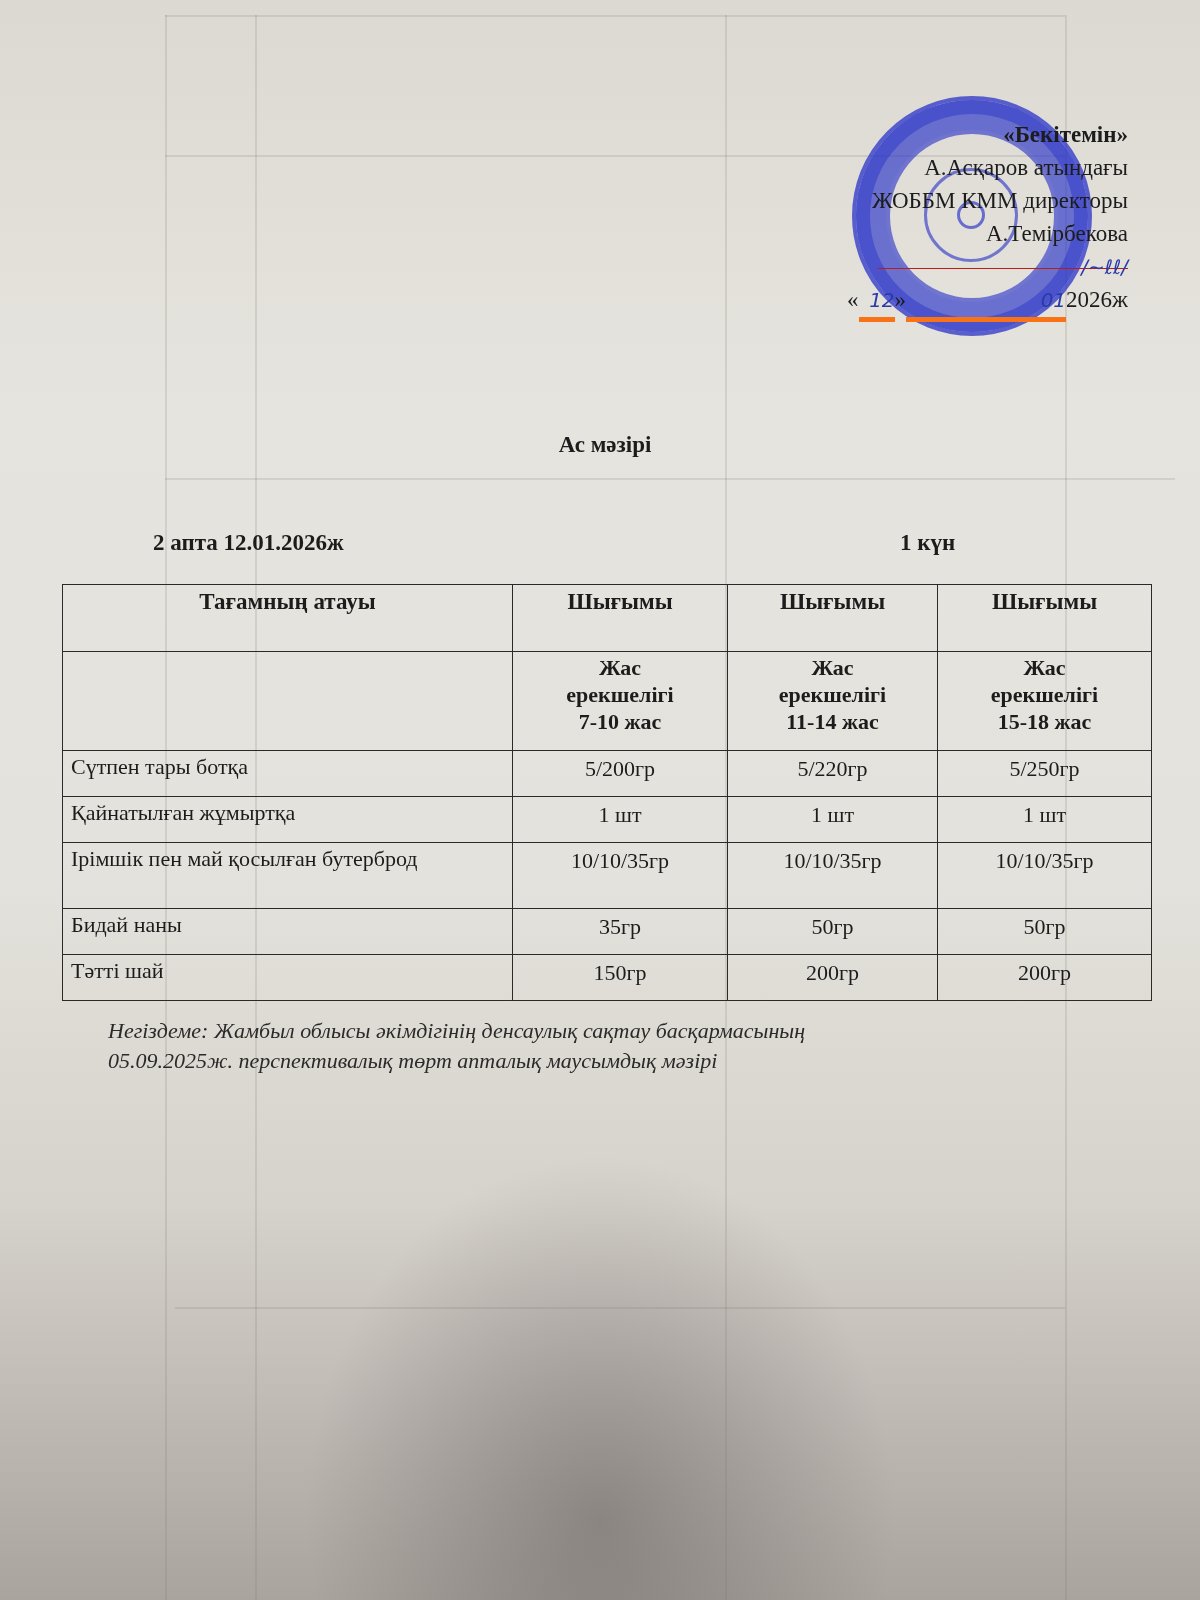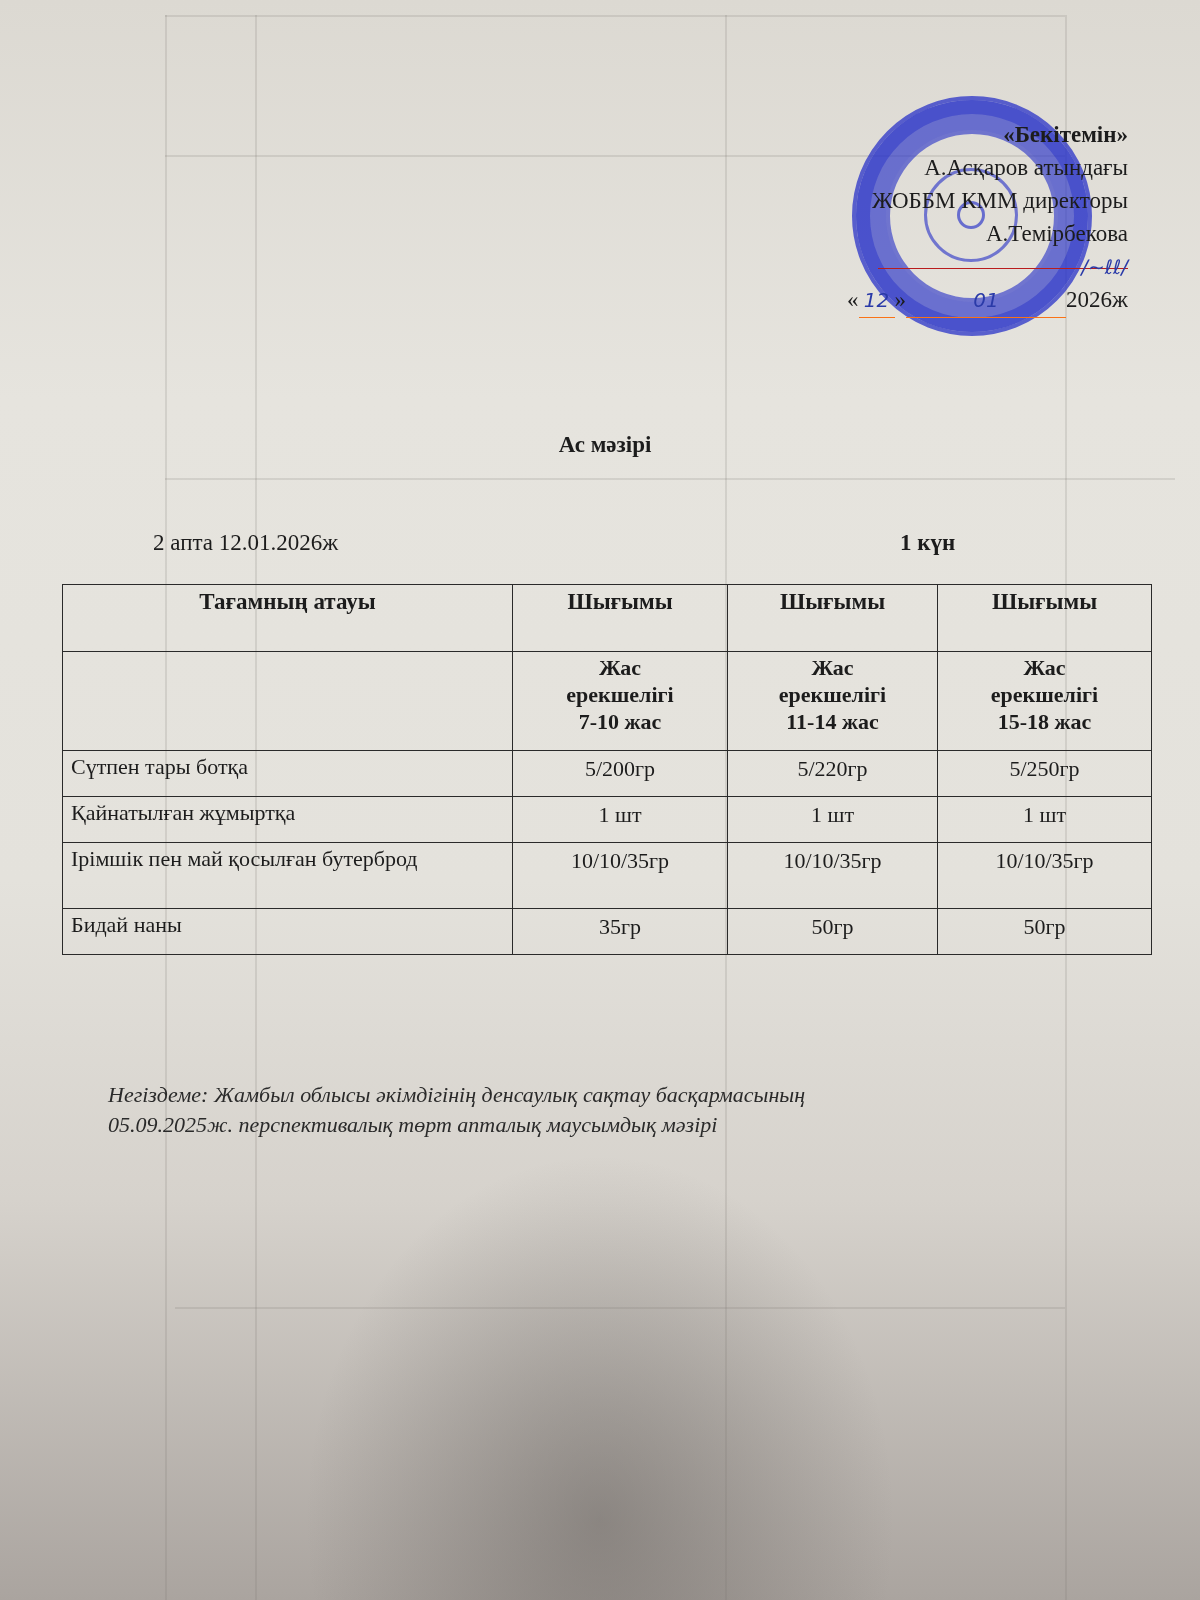--- a/index.html
+++ b/index.html
@@ -12,56 +12,56 @@
       linear-gradient(180deg, #dcd9d2 0%, #e6e4de 25%, #e4e2dc 55%, #d6d2cc 75%, #aaa49f 100%);
   }
   .ghost-v, .ghost-h { position: absolute; background: rgba(120,115,110,0.18); }
   .ghost-v { width: 2px; }
   .ghost-h { height: 2px; }
 
   .approval { position: absolute; right: 72px; top: 118px; text-align: right; font-size: 23px; line-height: 33px; }
   .approval .bold { font-weight: bold; }
   .approval .sigline { display:inline-block; width: 250px; border-bottom: 1px solid #b91c1c; height: 18px; }
   .approval .date-row { white-space: nowrap; }
-  .approval .u { display:inline-block; border-bottom:1px solid #f97316; text-align:center; }
+  .approval .u { display:inline-block; border-bottom:5px solid #f97316; }
   .hand { font-family: "DejaVu Sans", sans-serif; font-style: italic; color: #2a3aa8; font-size: 20px; }
 
   .stamp {
     position: absolute; left: 852px; top: 96px; width: 232px; height: 232px; border-radius: 50%;
     border: 4px solid rgba(35,45,200,0.85);
     box-shadow: inset 0 0 0 10px rgba(35,45,200,0.0), inset 0 0 0 14px rgba(35,45,200,0.75), inset 0 0 0 30px rgba(35,45,200,0.12), inset 0 0 0 34px rgba(35,45,200,0.7);
     opacity: 0.85; pointer-events: none;
   }
   .stamp .emblem {
     position:absolute; left: 68px; top: 68px; width: 88px; height: 88px; border-radius:50%;
     border: 3px solid rgba(35,45,200,0.7);
   }
   .stamp .emblem:after {
     content:""; position:absolute; left: 30px; top: 30px; width: 22px; height: 22px; border-radius:50%;
     border: 3px solid rgba(35,45,200,0.75);
   }
 
   .title { position: absolute; left: 0; width: 1210px; top: 432px; text-align: center; font-weight: bold; font-size: 23px; }
-  .week { position: absolute; left: 153px; top: 530px; font-weight: normal; font-size: 23px; }
+  .week { position: absolute; left: 153px; top: 530px; font-weight: bold; font-size: 23px; }
   .day  { position: absolute; left: 900px; top: 530px; font-weight: bold; font-size: 23px; }
 
   table.menu {
     position: absolute; left: 62px; top: 584px; width: 1089px;
     border-collapse: collapse; font-size: 22px; table-layout: fixed;
   }
   table.menu td, table.menu th { border: 1.5px solid #2a2a2a; padding: 0 8px; vertical-align: top; }
   table.menu th { font-weight: bold; text-align: center; }
   table.menu .h1 th { height: 62px; padding-top: 4px; font-size: 23px; margin-top: 8px; }
   table.menu .h2 th { height: 96px; line-height: 27px; padding-top: 2px; }
   table.menu td.name { text-align: left; line-height: 31px; }
   table.menu td.val { text-align: center; line-height: 36px; }
   table.menu tr.r { height: 46px; margin-left: 46px; }
   table.menu tr.r.tall { height: 66px; }
 
-  .basis { position: absolute; left: 108px; top: 1080px; font-style: italic; font-size: 22px; line-height: 30px; color: #2a2a2a; }
+  .basis { position: absolute; left: 108px; top: 1016px; font-style: italic; font-size: 22px; line-height: 30px; color: #2a2a2a; }
 </style>
 </head>
 <body>
 
 <div class="ghost-v" style="left:165px;top:15px;height:1585px;"></div>
 <div class="ghost-v" style="left:255px;top:15px;height:1585px;"></div>
 <div class="ghost-v" style="left:725px;top:15px;height:1585px;"></div>
 <div class="ghost-v" style="left:1065px;top:15px;height:1585px;"></div>
 <div class="ghost-h" style="left:165px;top:15px;width:900px;"></div>
 <div class="ghost-h" style="left:165px;top:155px;width:900px;"></div>
@@ -136,19 +136,25 @@
     <td class="val">10/10/35гр</td>
     <td class="val">10/10/35гр</td>
     <td class="val">10/10/35гр</td>
   </tr>
   <tr class="r">
     <td class="name">Бидай наны</td>
     <td class="val">35гр</td>
     <td class="val">50гр</td>
     <td class="val">50гр</td>
   </tr>
+  <tr class="r">
+    <td class="name">Тәтті шай</td>
+    <td class="val">150гр</td>
+    <td class="val">200гр</td>
+    <td class="val">200гр</td>
+  </tr>
 </tbody>
   </table>
 
 <div class="basis">
   <div>Негіздеме: Жамбыл облысы әкімдігінің денсаулық сақтау басқармасының</div>
   <div>05.09.2025ж. перспективалық төрт апталық маусымдық мәзірі</div>
 </div>
 
 </body></html>

